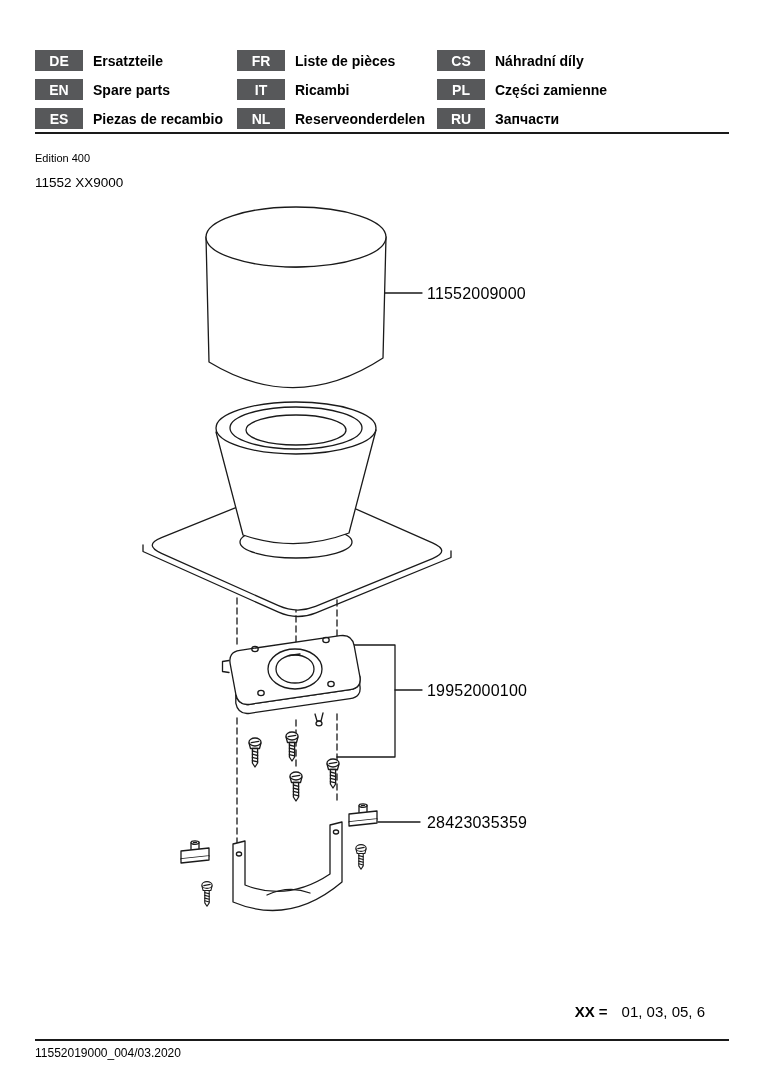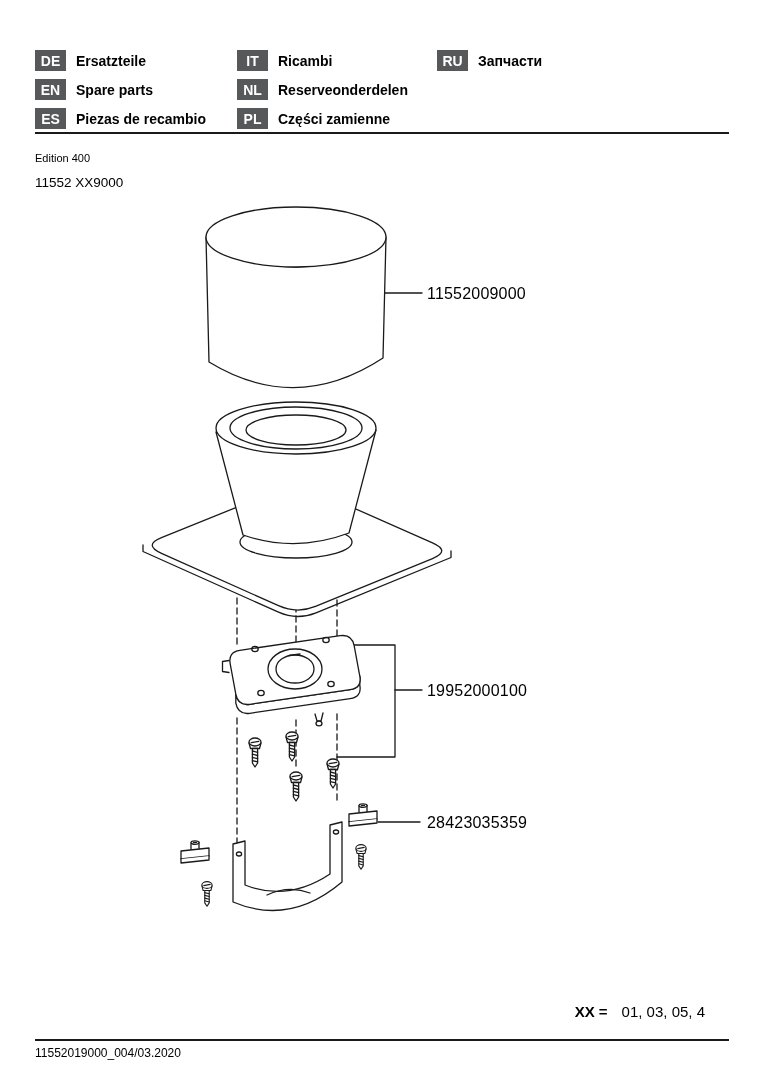--- a/index.html
+++ b/index.html
@@ -4,21 +4,21 @@
 <style>
   * { margin:0; padding:0; box-sizing:border-box; }
   html,body { background:#e8e8e8; }
   body { width:764px; height:1080px; position:relative; font-family:"Liberation Sans", sans-serif; color:#000; }
   .page { position:absolute; inset:0; background:#ffffff; overflow:hidden; }
 
   
   .header { position:absolute; left:35px; top:46px; }
   .lang-grid { display:grid; grid-template-columns:202px 200px 230px; grid-template-rows:repeat(3,29px); grid-auto-flow:column; }
   .lang-item { display:flex; align-items:center; gap:10px; }
-  .lang-code { width:31px; height:21px; background:var(--badge-bg,#57585a); color:var(--badge-text,#fff);
+  .lang-code { width:48px; height:21px; background:var(--badge-bg,#57585a); color:var(--badge-text,#fff);
                font-weight:bold; font-size:14px; display:flex; align-items:center; justify-content:center; flex:0 0 auto; }
   .lang-label { font-weight:bold; font-size:14px; white-space:nowrap;text-align:right; }
   .logo { position:absolute; right:33px; top:38px; font-size:42px; font-weight:bold; letter-spacing:-1px; }
 
   .rule { position:absolute; background:var(--line-color,#000); }
   .header-rule { left:35px; top:132px; width:694px; height:2px; }
   .footer-rule { left:35px; top:1039px; width:694px; height:2px; }
 
   .product-series { position:absolute; left:35px; top:152px; font-size:11px; font-weight:normal; }
   .product-model  { position:absolute; left:35px; top:175px; font-size:13.5px; }
@@ -49,26 +49,34 @@
       </div>
       <div class="lang-item">
         <span class="lang-code">EN</span>
         <span class="lang-label">Spare parts</span>
       </div>
       <div class="lang-item">
         <span class="lang-code">ES</span>
         <span class="lang-label">Piezas de recambio</span>
       </div>
       <div class="lang-item">
+        <span class="lang-code">FR</span>
+        <span class="lang-label">Liste de pièces</span>
+      </div>
+      <div class="lang-item">
         <span class="lang-code">IT</span>
         <span class="lang-label">Ricambi</span>
       </div>
       <div class="lang-item">
         <span class="lang-code">NL</span>
         <span class="lang-label">Reserveonderdelen</span>
+      </div>
+      <div class="lang-item">
+        <span class="lang-code">CS</span>
+        <span class="lang-label">Náhradní díly</span>
       </div>
       <div class="lang-item">
         <span class="lang-code">PL</span>
         <span class="lang-label">Części zamienne</span>
       </div>
       <div class="lang-item">
         <span class="lang-code">RU</span>
         <span class="lang-label">Запчасти</span>
       </div>
     </div>
@@ -167,19 +175,19 @@
         <use href="#screw" transform="translate(261,658) scale(0.85)"></use>
       </g>
     </g>
   </svg>
 
   <div class="part-label" id="part-label-0">11552009000</div>
   <div class="part-label" id="part-label-1">19952000100</div>
   <div class="part-label" id="part-label-2">28423035359</div>
 
   <div class="variants">
-    <span class="variants-prefix">XX =</span><span class="variants-codes">01, 03, 05, 4</span>
+    <span class="variants-prefix">XX =</span><span class="variants-codes">01, 03, 05, 6</span>
   </div>
 
   <div class="rule footer-rule"></div>
   <div class="footer-text">11552019000_004/03.2020</div>
 
 </div>
 
 </body></html>

